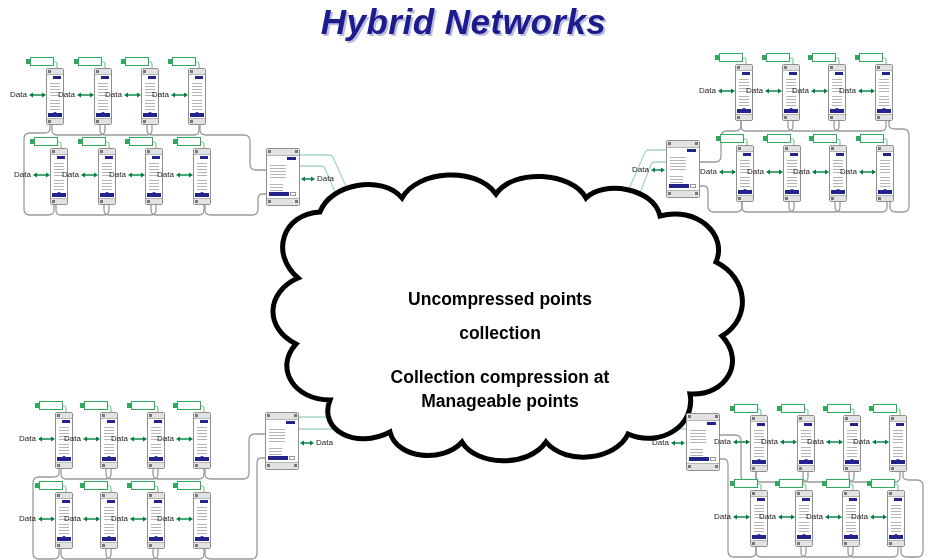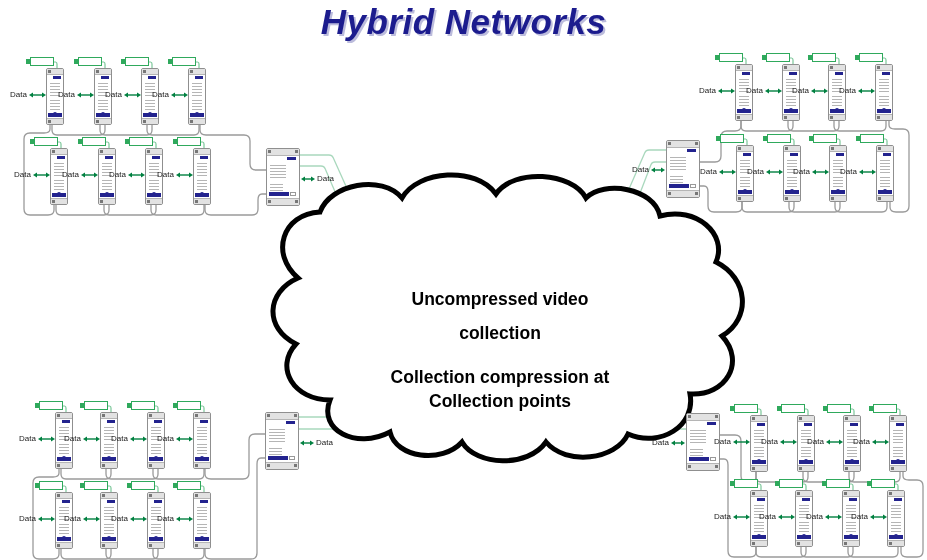--- a/index.html
+++ b/index.html
@@ -249,24 +249,24 @@
         <polygon points="795,517 791,514.4 791,519.6" fill="#008040"></polygon>
         <line x1="828" y1="517" x2="839" y2="517" stroke="#008040" stroke-width="1.4"></line>
         <polygon points="825,517 829,514.4 829,519.6" fill="#008040"></polygon>
         <polygon points="842,517 838,514.4 838,519.6" fill="#008040"></polygon>
         <line x1="873" y1="517" x2="884" y2="517" stroke="#008040" stroke-width="1.4"></line>
         <polygon points="870,517 874,514.4 874,519.6" fill="#008040"></polygon>
         <polygon points="887,517 883,514.4 883,519.6" fill="#008040"></polygon>
       </g>
     </svg>
 
-  <div class="ct l1">Uncompressed video</div>
+  <div class="ct l1">Uncompressed points</div>
   <div class="ct l2">collection</div>
   <div class="ct l3">Collection compression at</div>
-  <div class="ct l4">Collection points</div>
+  <div class="ct l4">Manageable points</div>
 
   <div id="nodes">
       <div class="coll" style="left: 266px; top: 148px;">
         <div class="cap t">
           <div class="screw"></div>
           <div class="screw r"></div>
         </div>
         <div class="chip"></div>
         <div class="tx tx1"></div>
         <div class="tx tx2"></div>

